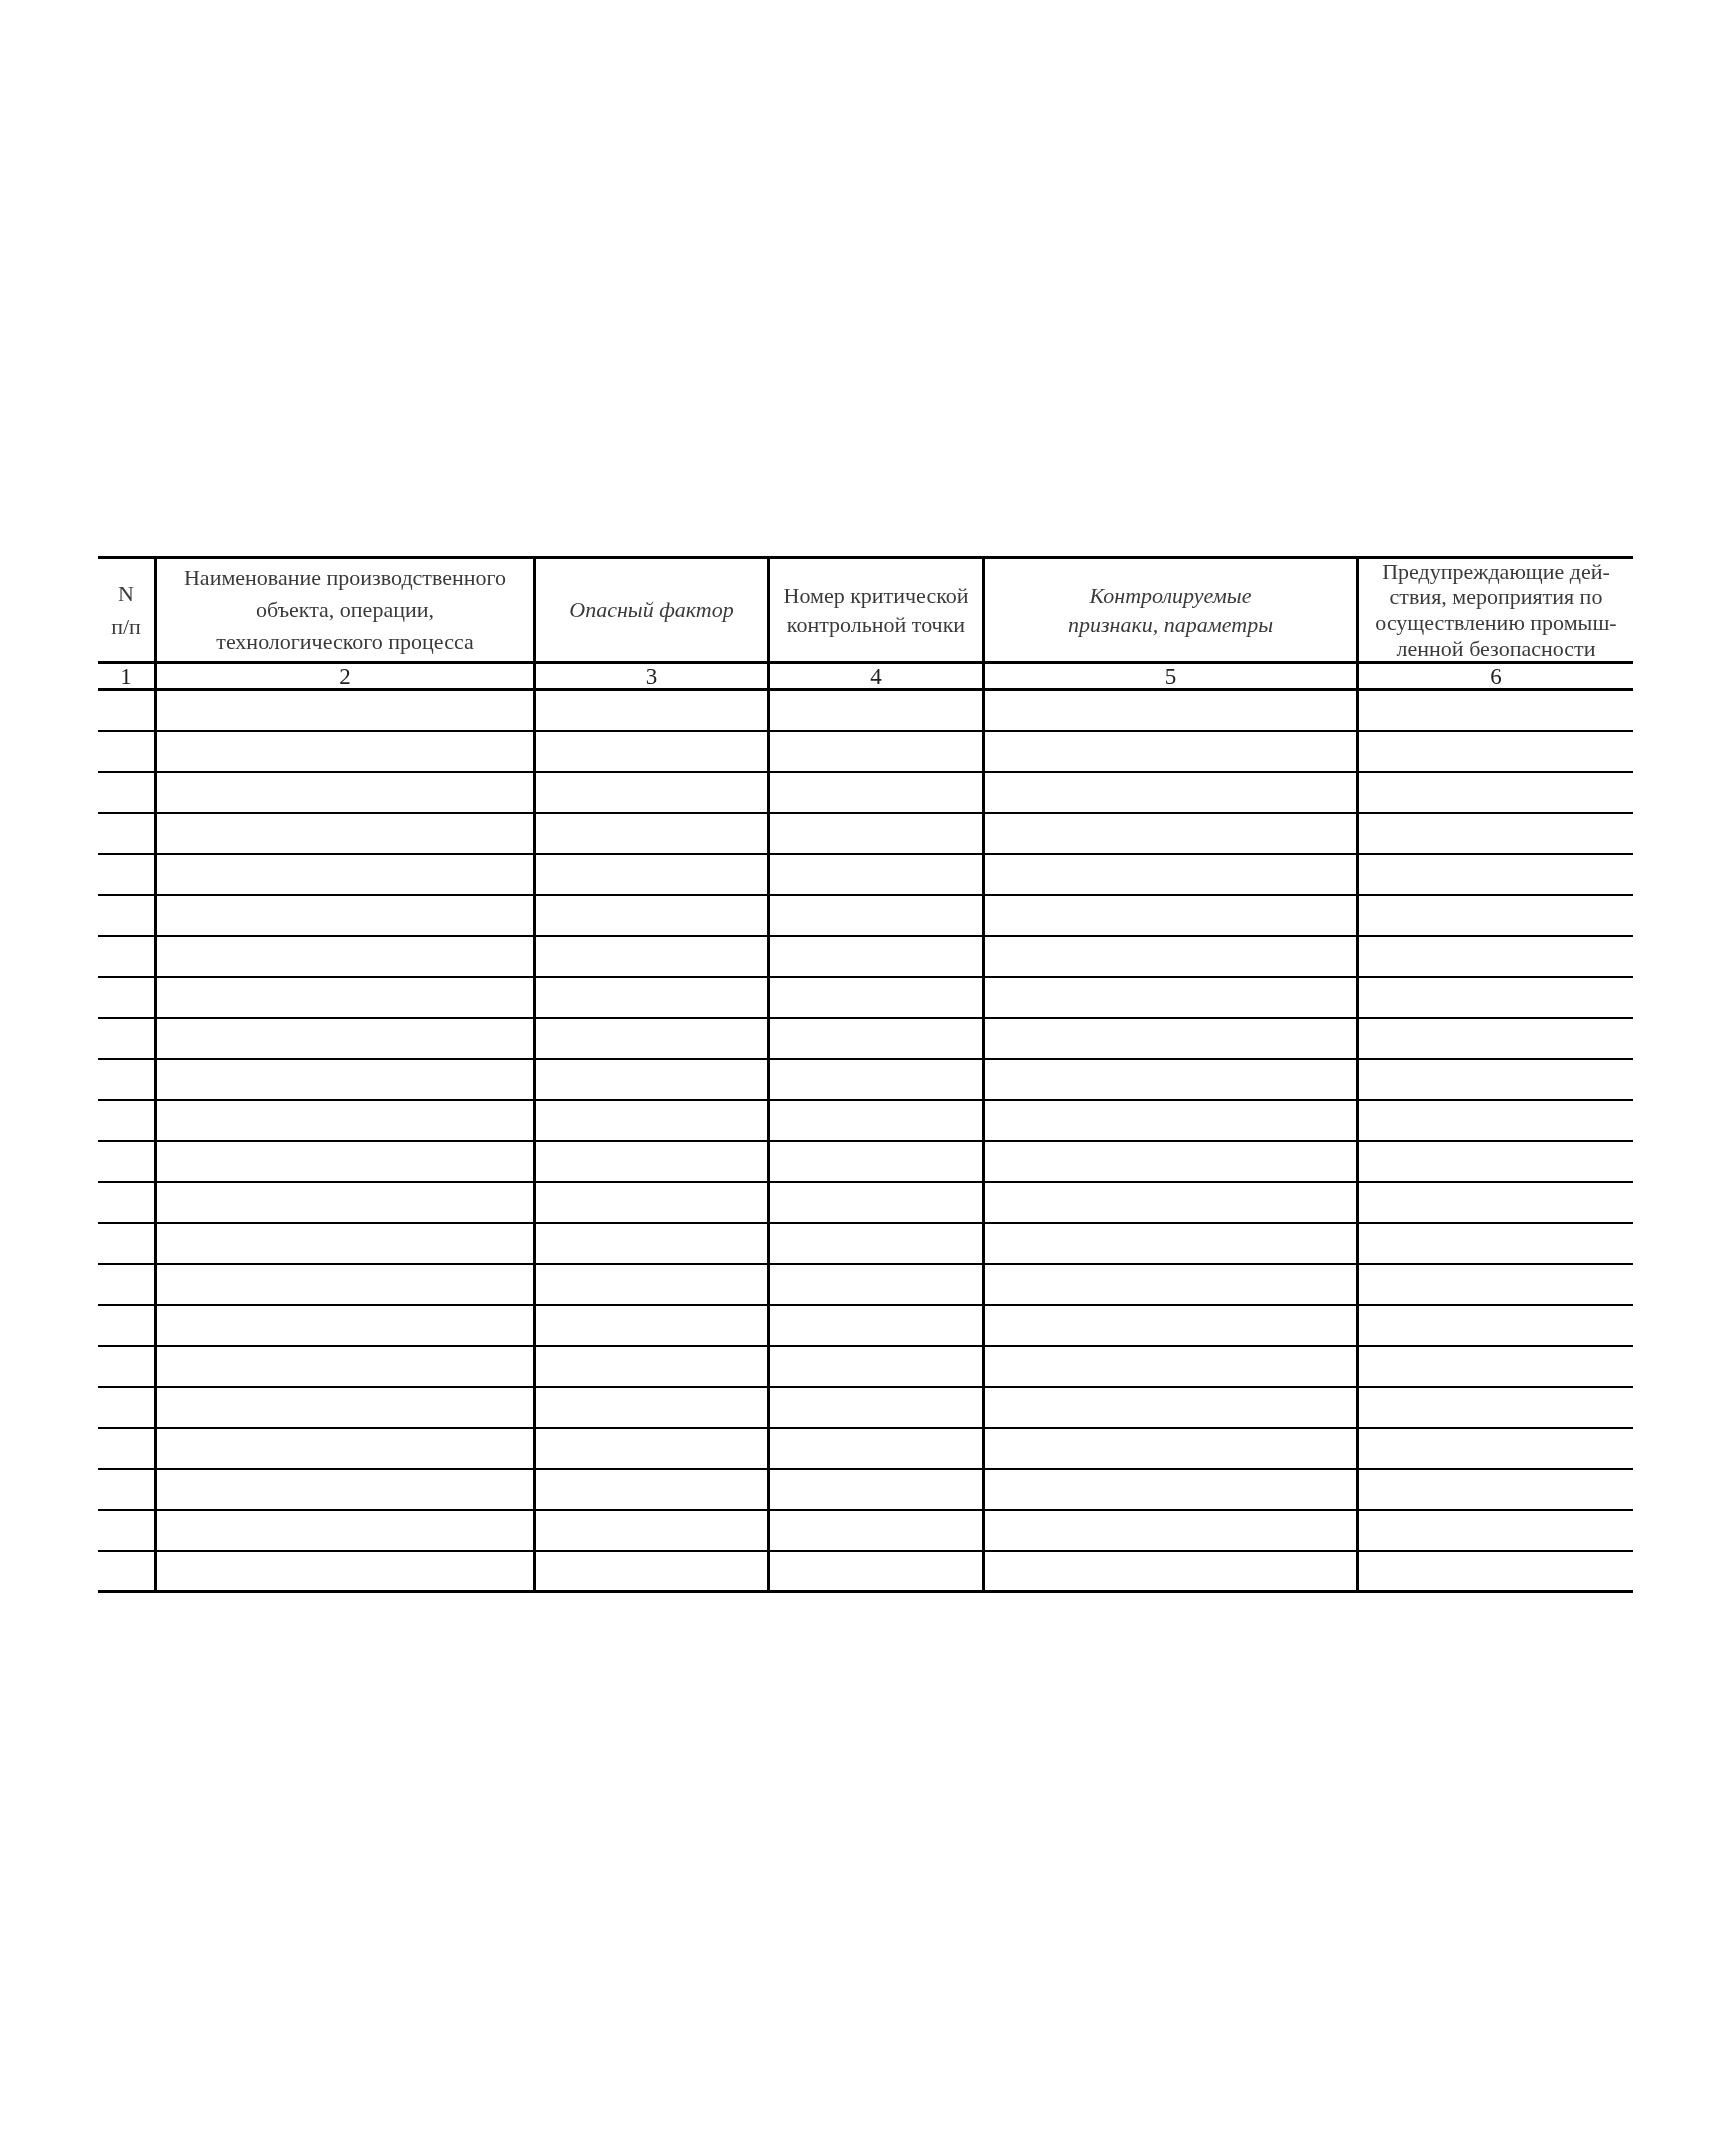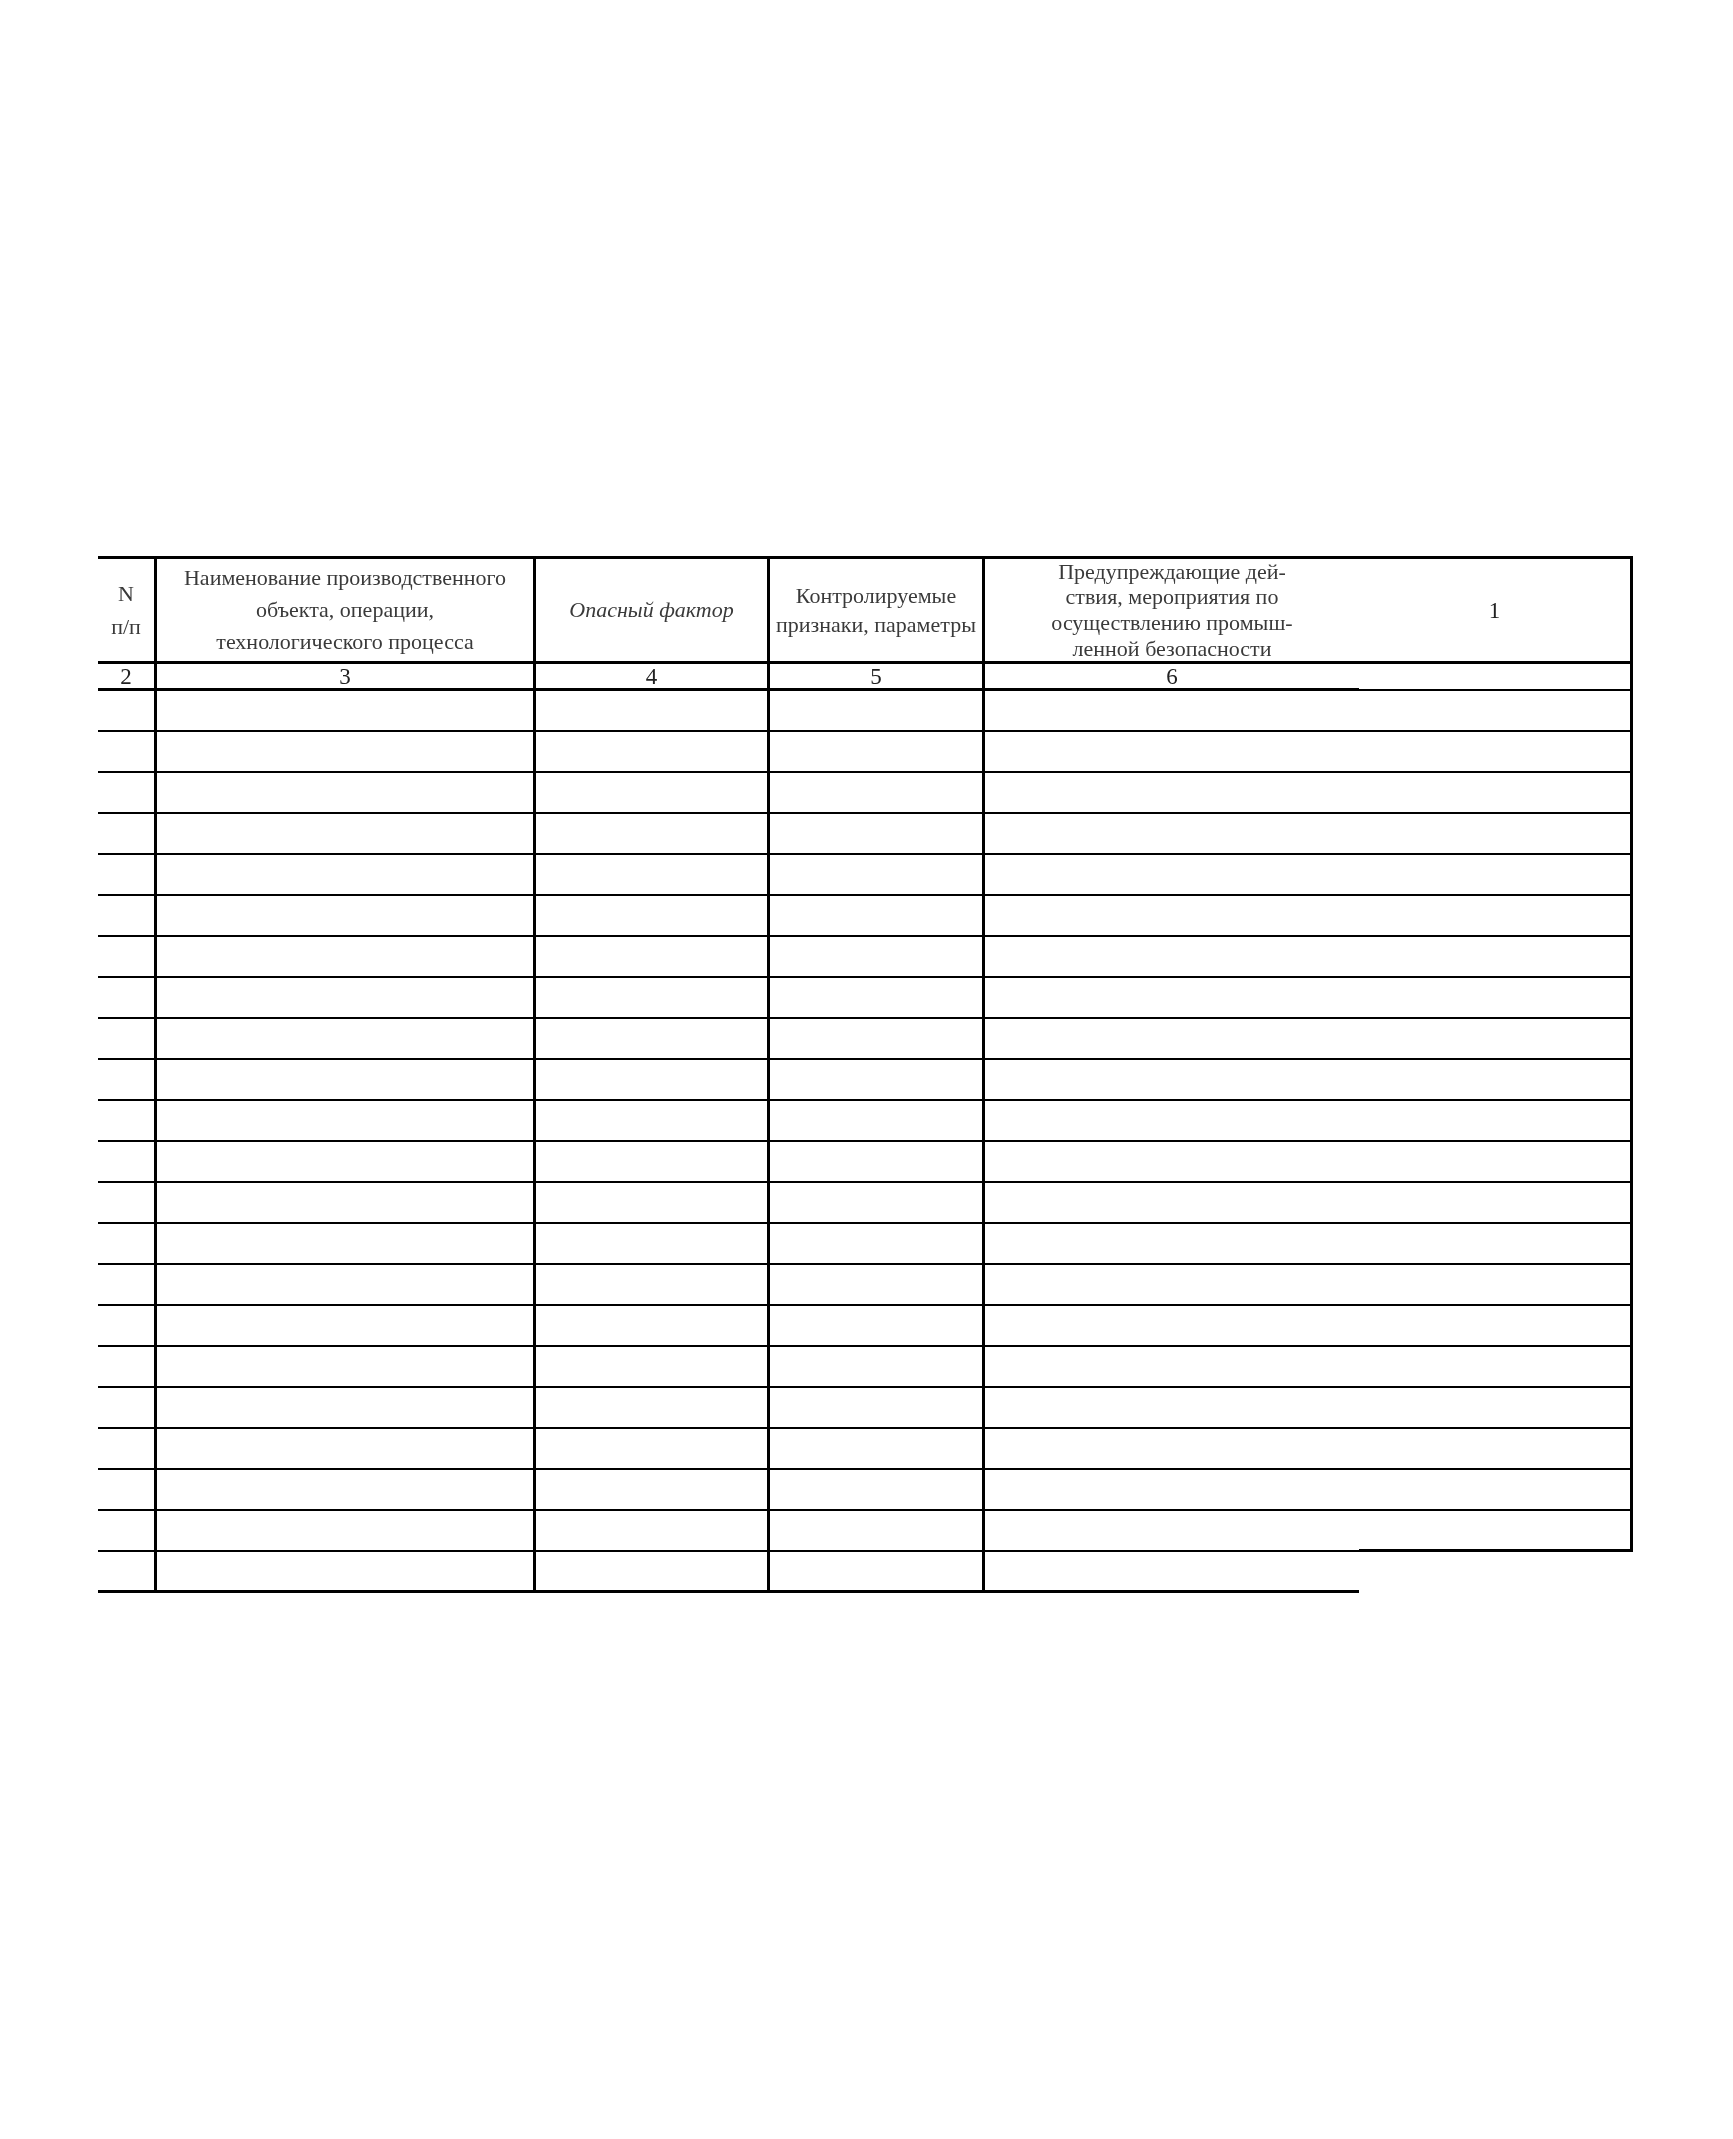--- a/index.html
+++ b/index.html
@@ -35,21 +35,21 @@
   .lastcol{border-right:none;}
   .head{
     border-bottom:3.7px solid #000;
     font-size:22px;
     padding:1.5px 4.4px;
   }
   .h1{line-height:1.5;}
   .h2{line-height:1.45;}
   .h3{line-height:1.3;font-style:italic;}
   .h4{line-height:1.32;}
-  .h5{line-height:1.32;}
+  .h5{line-height:1.32;font-style:italic;}
   .h6{line-height:1.16;}
   .num{
     border-bottom:3px solid #000;
     font-size:23px;
     color:#222222;
     line-height:1;
   }
   .rowlast{border-bottom:3.7px solid #000;}
 </style>
 </head>
@@ -57,20 +57,22 @@
 
 <div class="page">
   <div class="form-table" id="form-table">
 
     <div class="cell head h1">N
 п/п</div>
     <div class="cell head h2">Наименование производственного
 объекта, операции,
 технологического процесса</div>
     <div class="cell head h3">Опасный фактор</div>
+    <div class="cell head h4">Номер критической
+контрольной точки</div>
     <div class="cell head h5">Контролируемые
 признаки, параметры</div>
     <div class="cell head h6 lastcol">Предупреждающие дей-
 ствия, мероприятия по
 осуществлению промыш-
 ленной безопасности</div>
 
     <div class="cell num">1</div>
     <div class="cell num">2</div>
     <div class="cell num">3</div>

